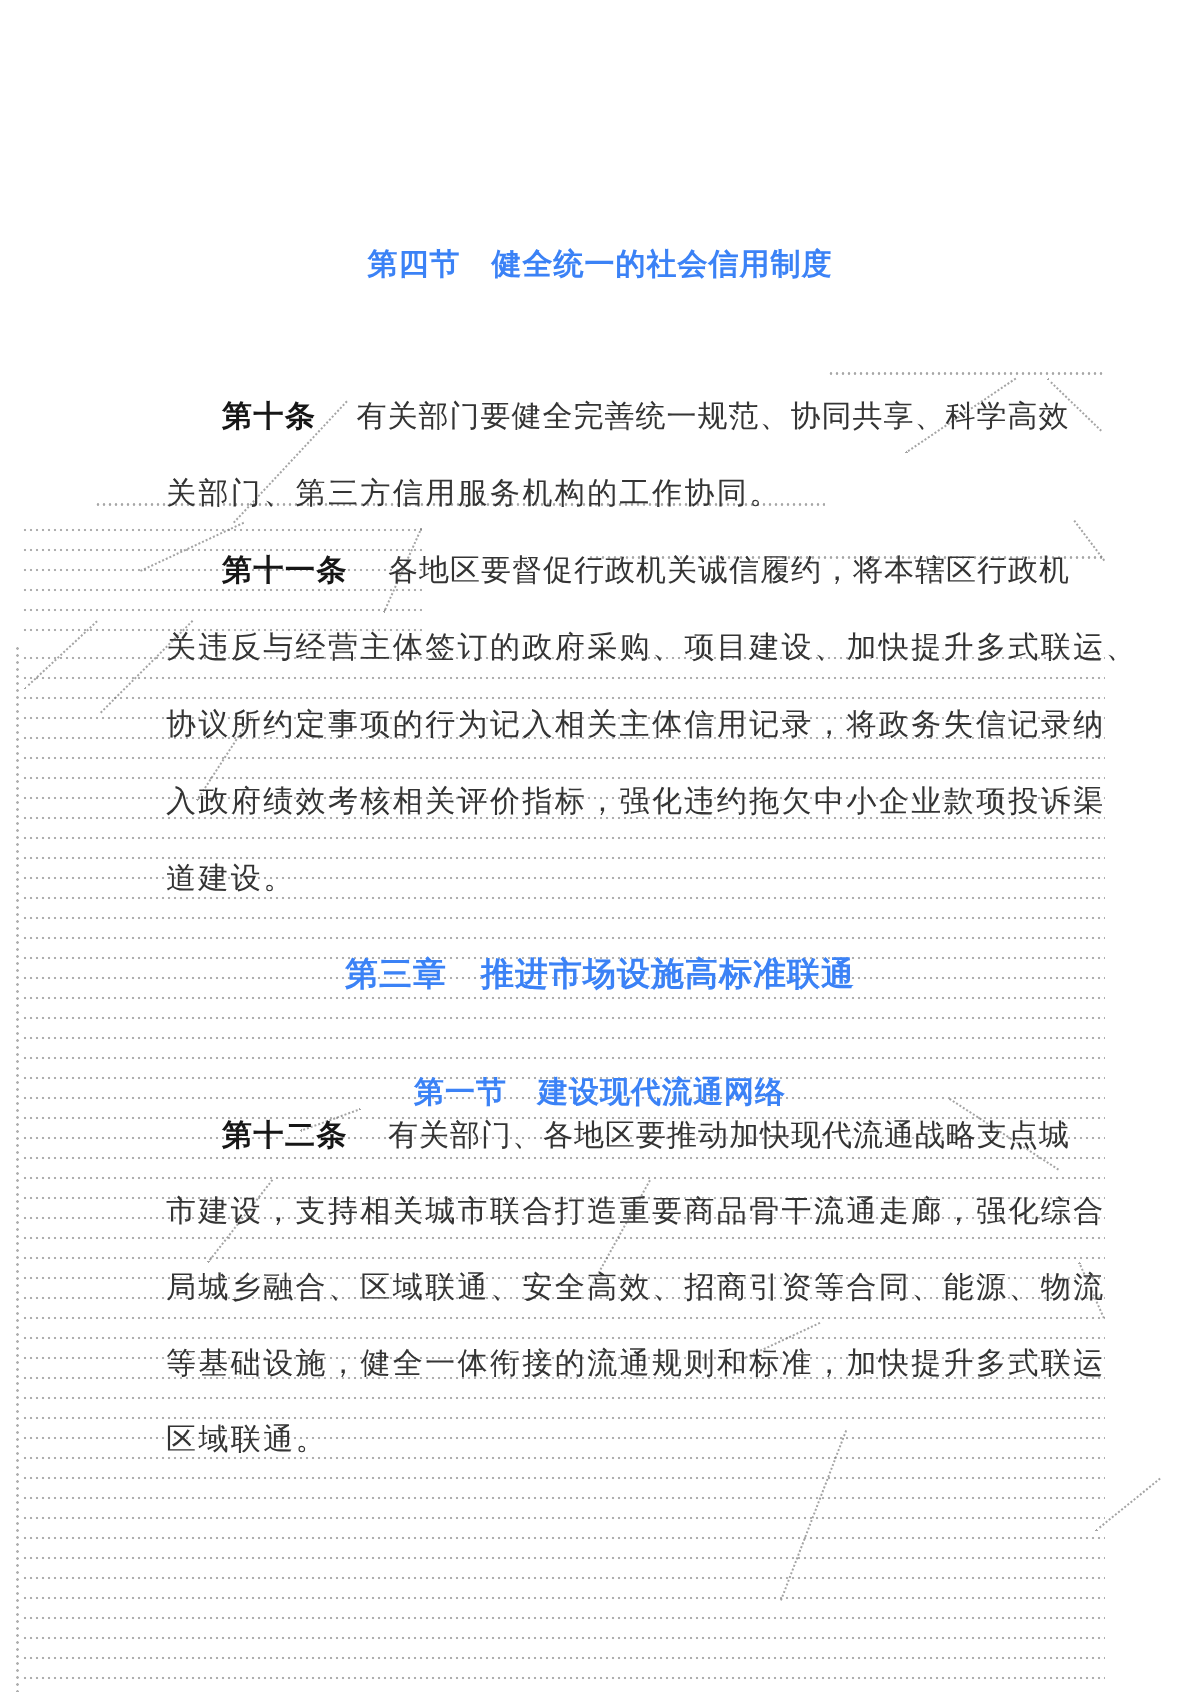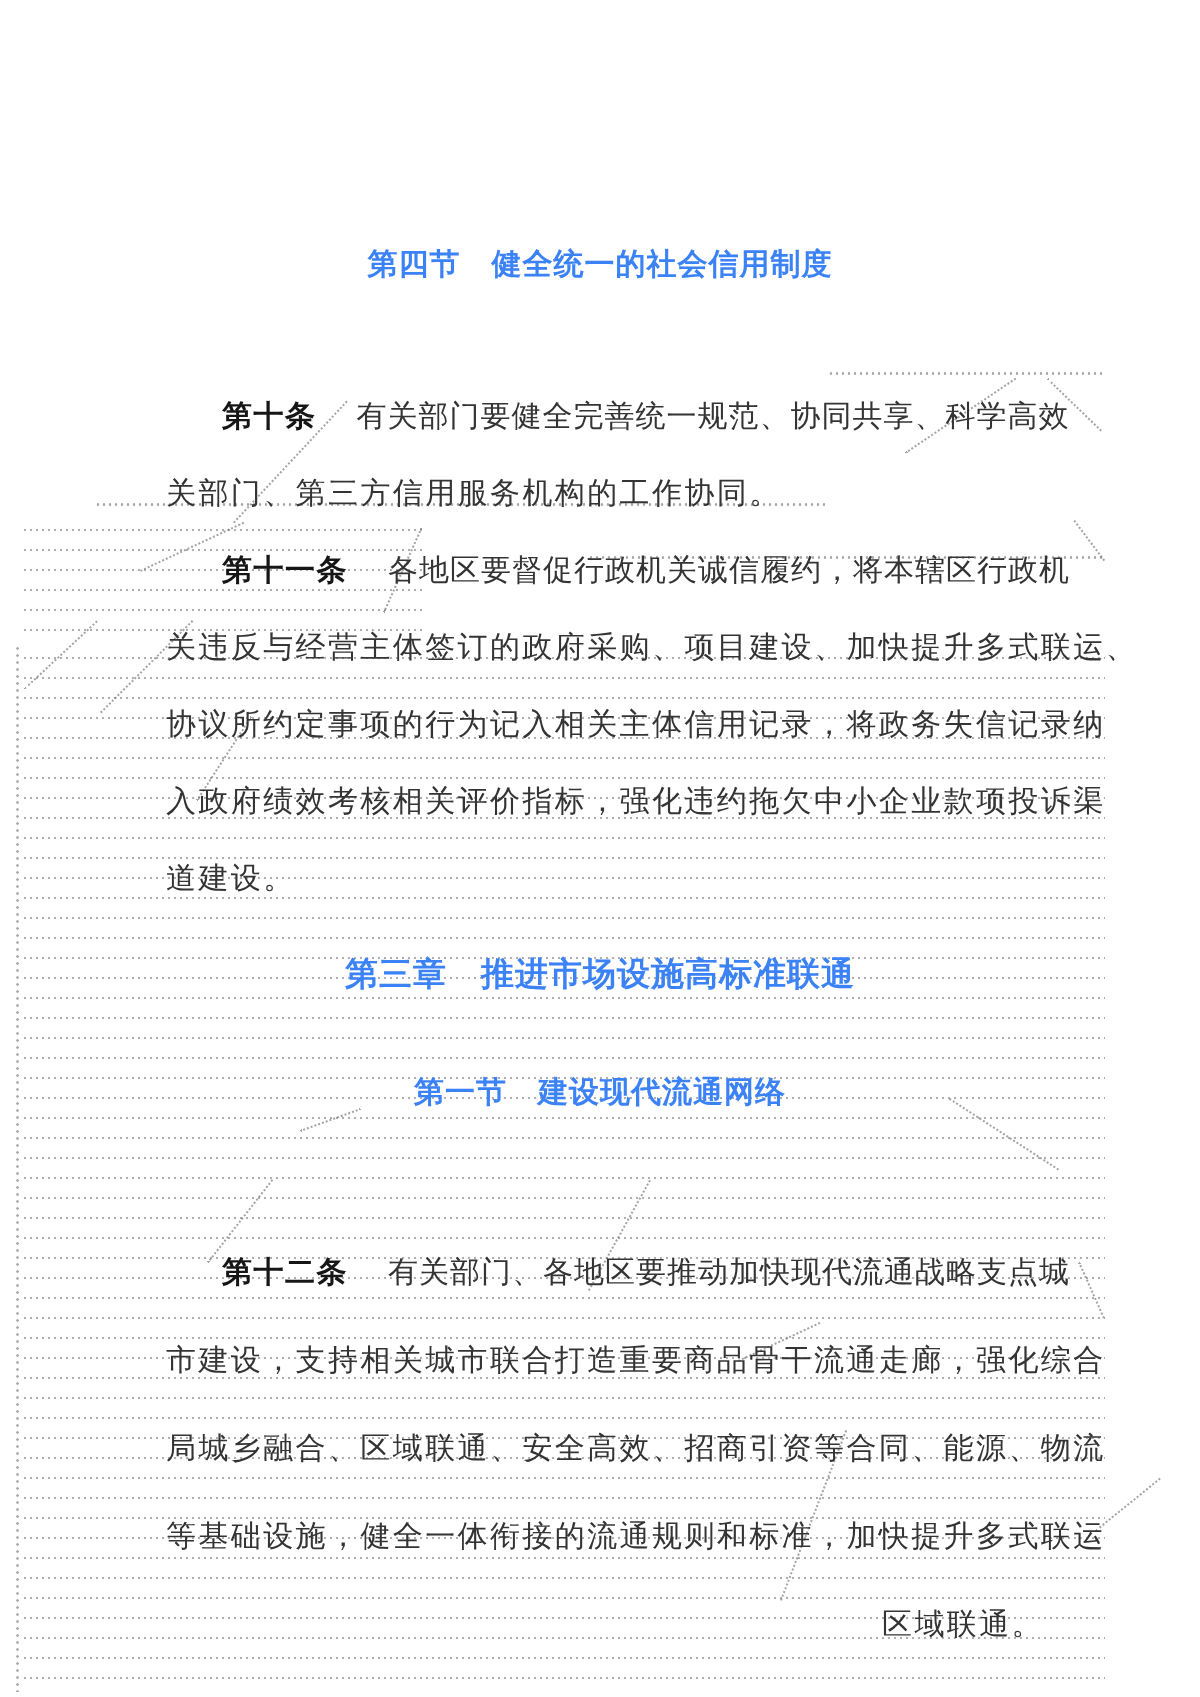--- a/index.html
+++ b/index.html
@@ -43,21 +43,21 @@
     font-weight:bold; color:#3b82f6;
     letter-spacing:1px;
     white-space:pre;
   }
   #h-sec4 { top:244px; font-size:30px; }
   #h-ch3  { top:952px; font-size:33px; }
   #h-sec1 { top:1040px; font-size:30px;margin-top:32px; }
 
   .block { position:absolute; left:150px; width:910px; z-index:2; }
   #block-a { top:369px; line-height:61px; }
-  #block-b { top:1220px; line-height:72px;text-align:right; }
+  #block-b { top:1089px; line-height:60px; }
 
   .block p { margin:16px; font-size:30px; letter-spacing:2.4px; white-space:nowrap; }
   .block p.first { letter-spacing:1px; }
   .indent { display:inline-block; width:56px; }
   .gap    { display:inline-block; width:40px; }
   .art-label {
     font-family:"DejaVu Sans","Liberation Sans",sans-serif;
     font-weight:bold; color:#161616; letter-spacing:1.5px;
   }
 </style>

